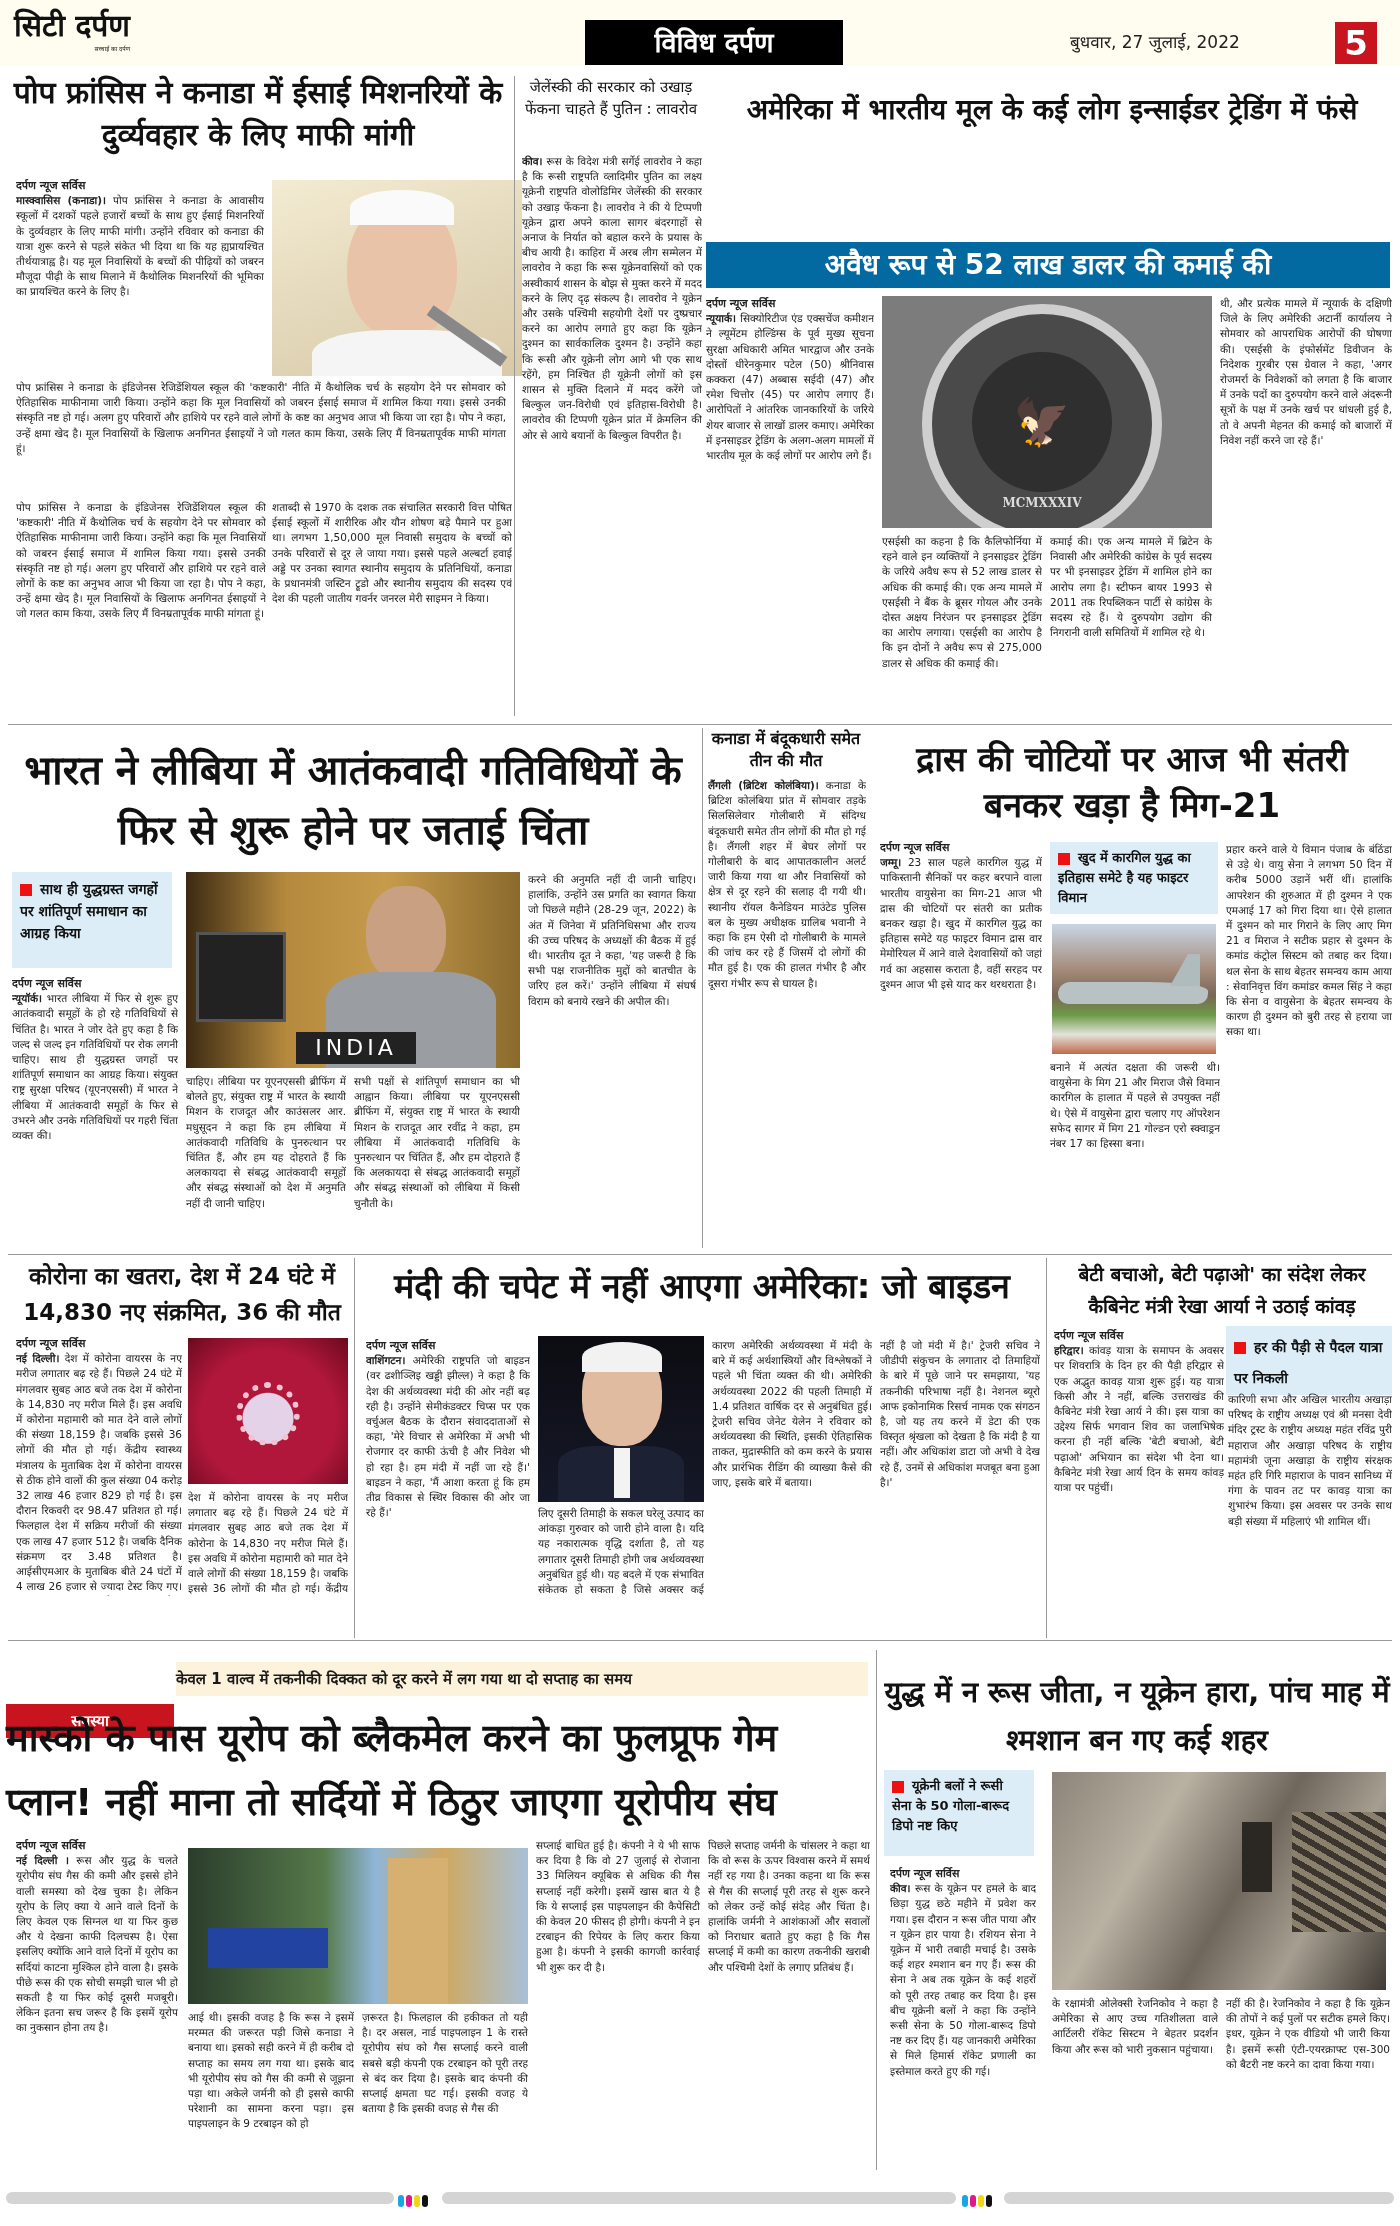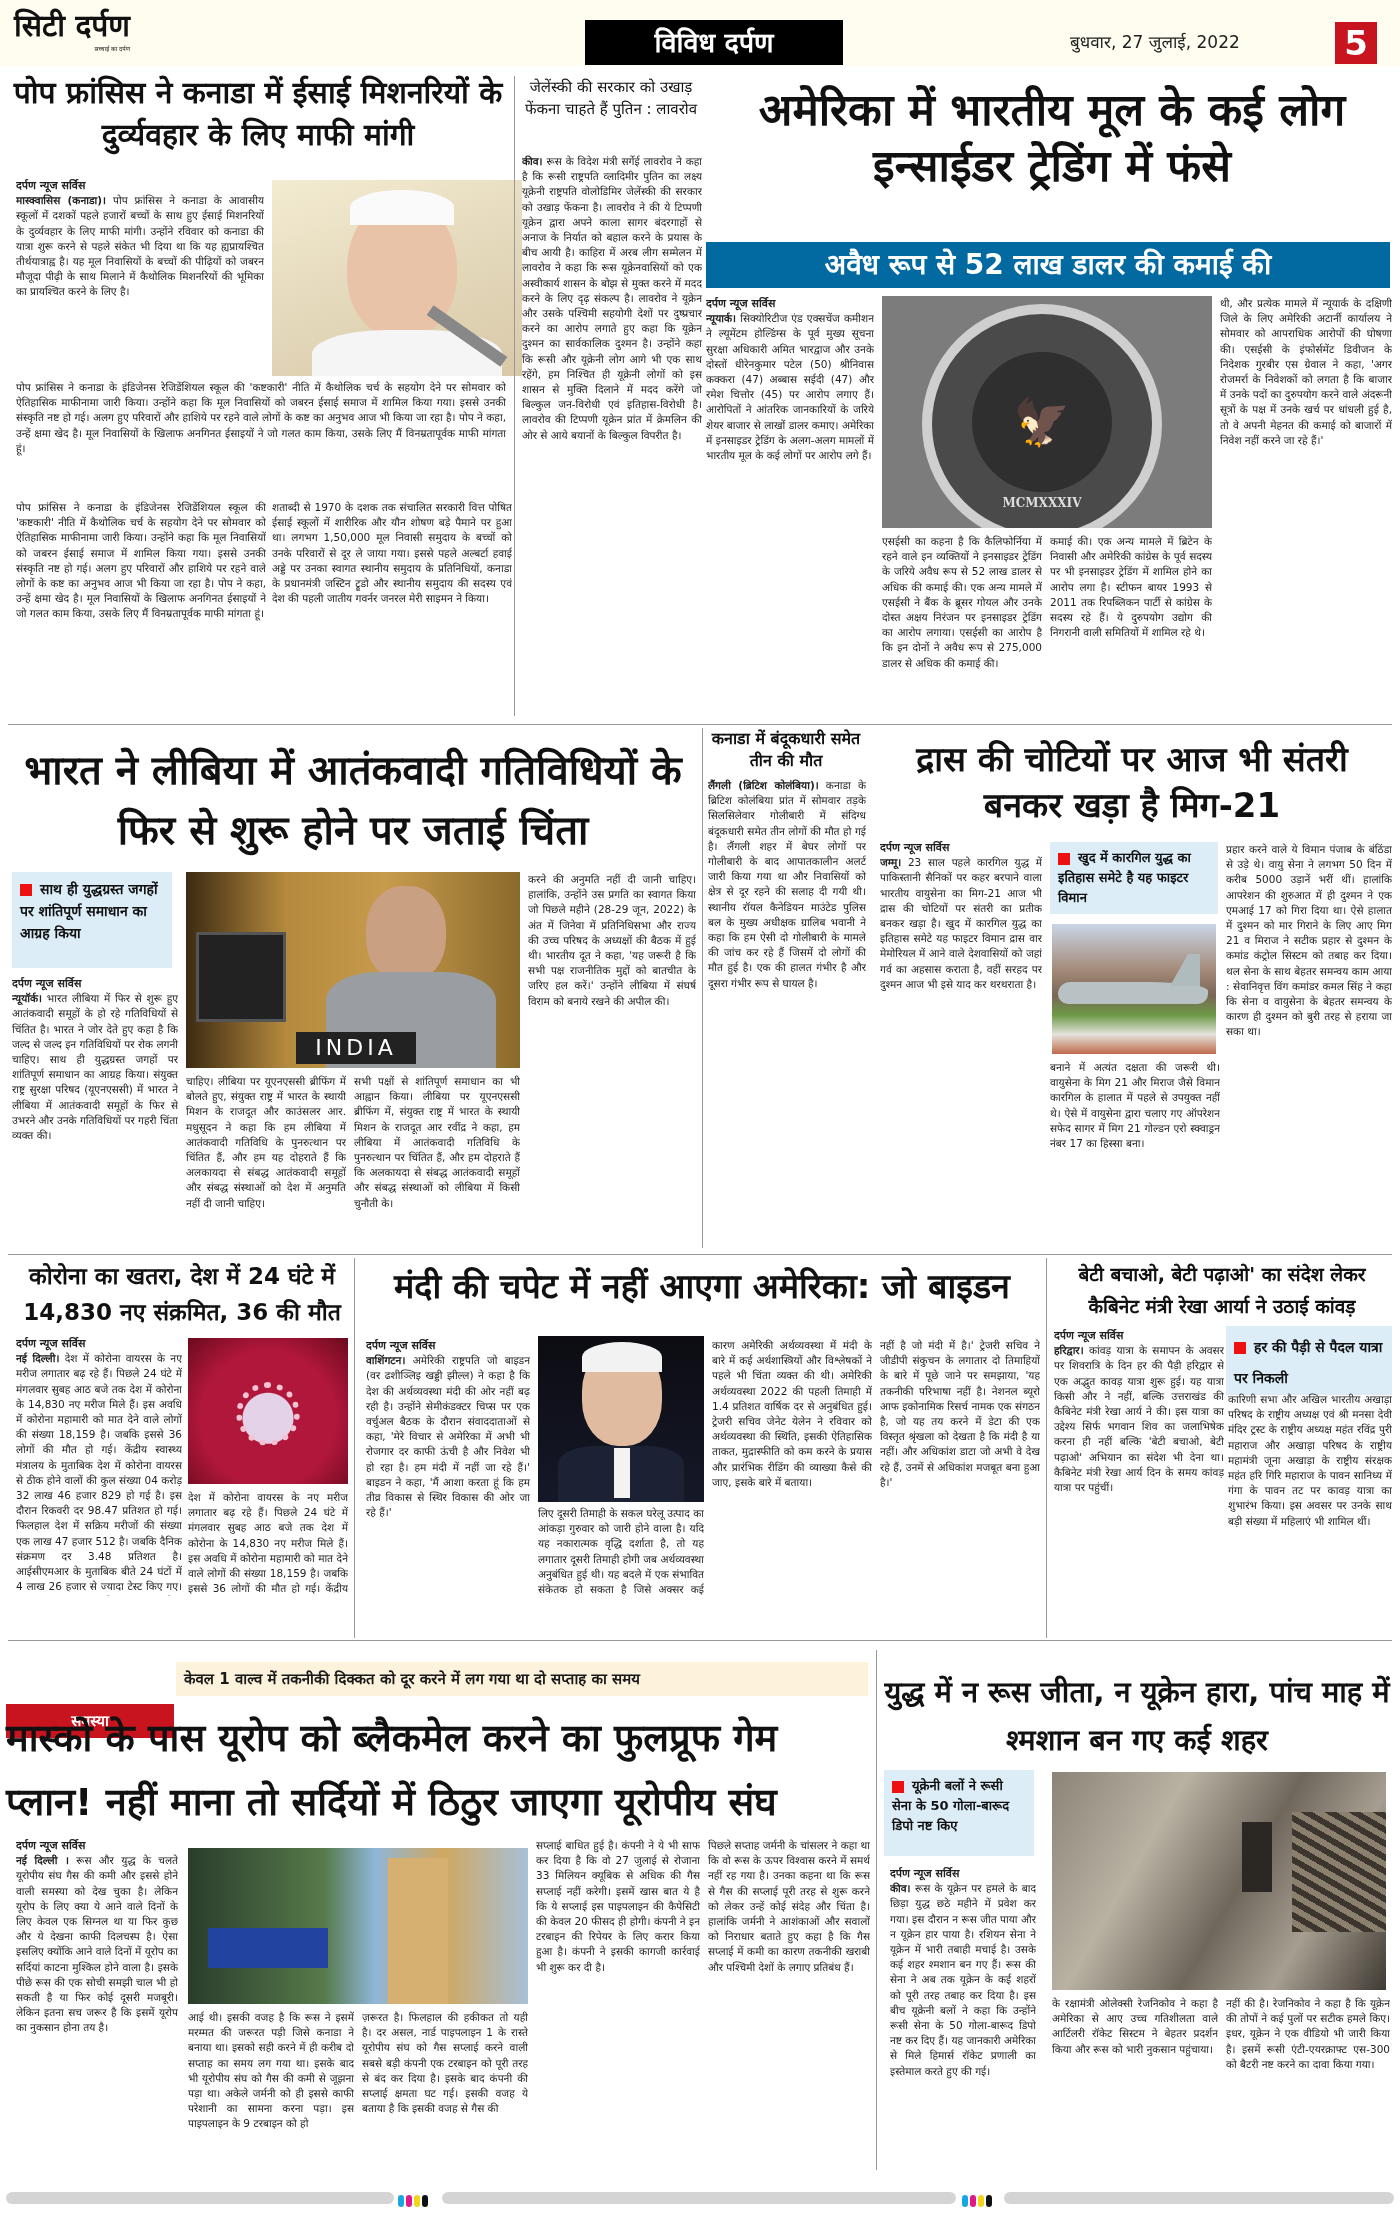--- a/index.html
+++ b/index.html
@@ -51,21 +51,21 @@
 <div class="abs body" style="left:272px;top:500px;width:240px;height:220px">शताब्दी से 1970 के दशक तक संचालित सरकारी वित्त पोषित ईसाई स्कूलों में शारीरिक और यौन शोषण बड़े पैमाने पर हुआ था। लगभग 1,50,000 मूल निवासी समुदाय के बच्चों को उनके परिवारों से दूर ले जाया गया। इससे पहले अल्बर्टा हवाई अड्डे पर उनका स्वागत स्थानीय समुदाय के प्रतिनिधियों, कनाडा के प्रधानमंत्री जस्टिन ट्रूडो और स्थानीय समुदाय की सदस्य एवं देश की पहली जातीय गवर्नर जनरल मेरी साइमन ने किया।</div>
 <div class="abs body" style="left:16px;top:500px;width:250px;height:220px">पोप फ्रांसिस ने कनाडा के इंडिजेनस रेजिडेंशियल स्कूल की 'कष्टकारी' नीति में कैथोलिक चर्च के सहयोग देने पर सोमवार को ऐतिहासिक माफीनामा जारी किया। उन्होंने कहा कि मूल निवासियों को जबरन ईसाई समाज में शामिल किया गया। इससे उनकी संस्कृति नष्ट हो गई। अलग हुए परिवारों और हाशिये पर रहने वाले लोगों के कष्ट का अनुभव आज भी किया जा रहा है। पोप ने कहा, उन्हें क्षमा खेद है। मूल निवासियों के खिलाफ अनगिनत ईसाइयों ने जो गलत काम किया, उसके लिए मैं विनम्रतापूर्वक माफी मांगता हूं।</div>
 
 <div class="abs rule" style="left:514px;top:76px;width:1px;height:640px"></div>
 <div class="abs hl" style="left:522px;top:76px;width:178px;font-size:15px;line-height:22px;font-weight:normal">जेलेंस्की की सरकार को उखाड़ फेंकना चाहते हैं पुतिन : लावरोव</div>
 <div class="abs body" style="left:522px;top:154px;width:180px;height:566px">
   <b>कीव।</b>
   <span>रूस के विदेश मंत्री सर्गेई लावरोव ने कहा है कि रूसी राष्ट्रपति व्लादिमीर पुतिन का लक्ष्य यूक्रेनी राष्ट्रपति वोलोडिमिर जेलेंस्की की सरकार को उखाड़ फेंकना है। लावरोव ने की ये टिप्पणी यूक्रेन द्वारा अपने काला सागर बंदरगाहों से अनाज के निर्यात को बहाल करने के प्रयास के बीच आयी है। काहिरा में अरब लीग सम्मेलन में लावरोव ने कहा कि रूस यूक्रेनवासियों को एक अस्वीकार्य शासन के बोझ से मुक्त करने में मदद करने के लिए दृढ़ संकल्प है। लावरोव ने यूक्रेन और उसके पश्चिमी सहयोगी देशों पर दुष्प्रचार करने का आरोप लगाते हुए कहा कि यूक्रेन दुश्मन का सार्वकालिक दुश्मन है। उन्होंने कहा कि रूसी और यूक्रेनी लोग आगे भी एक साथ रहेंगे, हम निश्चित ही यूक्रेनी लोगों को इस शासन से मुक्ति दिलाने में मदद करेंगे जो बिल्कुल जन-विरोधी एवं इतिहास-विरोधी है। लावरोव की टिप्पणी यूक्रेन प्रांत में क्रेमलिन की ओर से आये बयानों के बिल्कुल विपरीत है।</span>
 </div>
 
-<div class="abs hl" style="left:712px;top:82px;width:680px;font-size:44px;line-height:56px">अमेरिका में भारतीय मूल के कई लोग इन्साईडर ट्रेडिंग में फंसे</div>
+<div class="abs hl" style="left:712px;top:82px;width:680px;font-size:28px;line-height:56px">अमेरिका में भारतीय मूल के कई लोग इन्साईडर ट्रेडिंग में फंसे</div>
 <div class="abs purple" style="left:706px;top:242px;width:684px;height:46px;font-size:28px;line-height:46px">अवैध रूप से 52 लाख डालर की कमाई की</div>
 <div class="abs body" style="left:706px;top:296px;width:168px;height:424px">
   <span class="by">दर्पण न्यूज सर्विस</span>
   <b>न्यूयार्क।</b>
   <span>सिक्योरिटीज एंड एक्सचेंज कमीशन ने ल्यूमेंटम होल्डिंग्स के पूर्व मुख्य सूचना सुरक्षा अधिकारी अमित भारद्वाज और उनके दोस्तों धीरेनकुमार पटेल (50) श्रीनिवास कक्करा (47) अब्बास सईदी (47) और रमेश चित्तोर (45) पर आरोप लगाए हैं। आरोपितों ने आंतरिक जानकारियों के जरिये शेयर बाजार से लाखों डालर कमाए। अमेरिका में इनसाइडर ट्रेडिंग के अलग-अलग मामलों में भारतीय मूल के कई लोगों पर आरोप लगे हैं।</span>
 </div>
 <div class="abs pic" style="left:882px;top:296px;width:330px;height:232px;background:#7c7c7c">
   <div style="position:absolute;left:40px;top:8px;width:240px;height:240px;border-radius:50%;background:#4a4a4a;border:10px solid #cfcfcf"></div>
   <div style="position:absolute;left:90px;top:56px;width:140px;height:140px;border-radius:50%;background:#2f2f2f"></div>
   <div style="position:absolute;left:130px;top:96px;width:60px;height:60px;color:#ddd;font-size:46px;text-align:center;line-height:60px">🦅</div>
@@ -154,21 +154,21 @@
   <b>हरिद्वार।</b>
   <span>कांवड़ यात्रा के समापन के अवसर पर शिवरात्रि के दिन हर की पैड़ी हरिद्वार से एक अद्भुत कावड़ यात्रा शुरू हुई। यह यात्रा किसी और ने नहीं, बल्कि उत्तराखंड की कैबिनेट मंत्री रेखा आर्य ने की। इस यात्रा का उद्देश्य सिर्फ भगवान शिव का जलाभिषेक करना ही नहीं बल्कि 'बेटी बचाओ, बेटी पढ़ाओ' अभियान का संदेश भी देना था। कैबिनेट मंत्री रेखा आर्य दिन के समय कांवड़ यात्रा पर पहुंचीं।</span>
 </div>
 <div class="abs note" style="left:1226px;top:1326px;width:166px;height:69px;font-size:14px;line-height:31px">
   <span class="sq"></span><span>हर की पैड़ी से पैदल यात्रा पर निकली</span>
 </div>
 <div class="abs body" style="left:1228px;top:1392px;width:164px;height:204px">कारिणी सभा और अखिल भारतीय अखाड़ा परिषद के राष्ट्रीय अध्यक्ष एवं श्री मनसा देवी मंदिर ट्रस्ट के राष्ट्रीय अध्यक्ष महंत रविंद्र पुरी महाराज और अखाड़ा परिषद के राष्ट्रीय महामंत्री जूना अखाड़ा के राष्ट्रीय संरक्षक महंत हरि गिरि महाराज के पावन सानिध्य में गंगा के पावन तट पर कावड़ यात्रा का शुभारंभ किया। इस अवसर पर उनके साथ बड़ी संख्या में महिलाएं भी शामिल थीं।</div>
 
 <div class="abs rule" style="left:8px;top:1640px;width:1384px;height:1px"></div>
 <div class="abs samasya" style="left:6px;top:1704px;width:168px;height:34px;font-size:15px;line-height:34px">समस्या</div>
-<div class="abs" style="left:176px;top:1662px;width:692px;height:34px;background:#fdf3dd;font-size:15px;line-height:34px;padding-left:8px;font-weight:bold">केवल 1 वाल्व में तकनीकी दिक्कत को दूर करने में लग गया था दो सप्ताह का समय</div>
+<div class="abs" style="left:176px;top:1662px;width:692px;height:34px;background:#fdf3dd;font-size:15px;line-height:34px;font-weight:bold">केवल 1 वाल्व में तकनीकी दिक्कत को दूर करने में लग गया था दो सप्ताह का समय</div>
 <div class="abs hl" style="left:6px;top:1706px;width:868px;font-size:38px;line-height:64px;text-align:left">मास्को के पास यूरोप को ब्लैकमेल करने का फुलप्रूफ गेम प्लान! नहीं माना तो सर्दियों में ठिठुर जाएगा यूरोपीय संघ</div>
 <div class="abs body" style="left:16px;top:1838px;width:162px;height:330px">
   <span class="by">दर्पण न्यूज सर्विस</span>
   <b>नई दिल्ली ।</b>
   <span>रूस और युद्ध के चलते यूरोपीय संघ गैस की कमी और इससे होने वाली समस्या को देख चुका है। लेकिन यूरोप के लिए क्या ये आने वाले दिनों के लिए केवल एक सिग्नल था या फिर कुछ और ये देखना काफी दिलचस्प है। ऐसा इसलिए क्योंकि आने वाले दिनों में यूरोप का सर्दियां काटना मुश्किल होने वाला है। इसके पीछे रूस की एक सोची समझी चाल भी हो सकती है या फिर कोई दूसरी मजबूरी। लेकिन इतना सच जरूर है कि इसमें यूरोप का नुकसान होना तय है।</span>
 </div>
 <div class="abs pic" style="left:188px;top:1848px;width:340px;height:156px;background:linear-gradient(90deg,#2a3d2c 0%,#567a4a 40%,#8fb6d8 55%,#cfa860 75%,#a8c0d8 100%)">
   <div style="position:absolute;left:20px;top:80px;width:120px;height:40px;background:#2243a0"></div>
   <div style="position:absolute;left:200px;top:10px;width:60px;height:146px;background:#d5b070"></div>
 </div>

